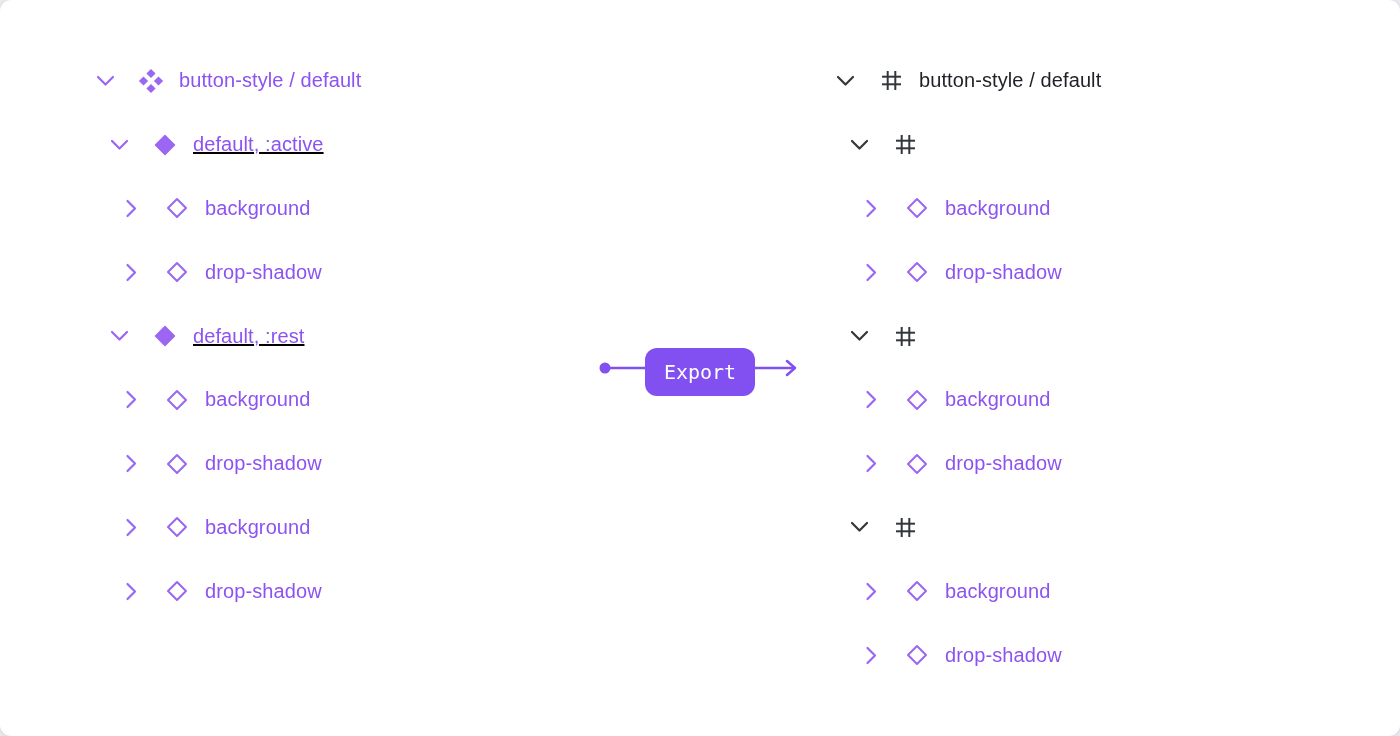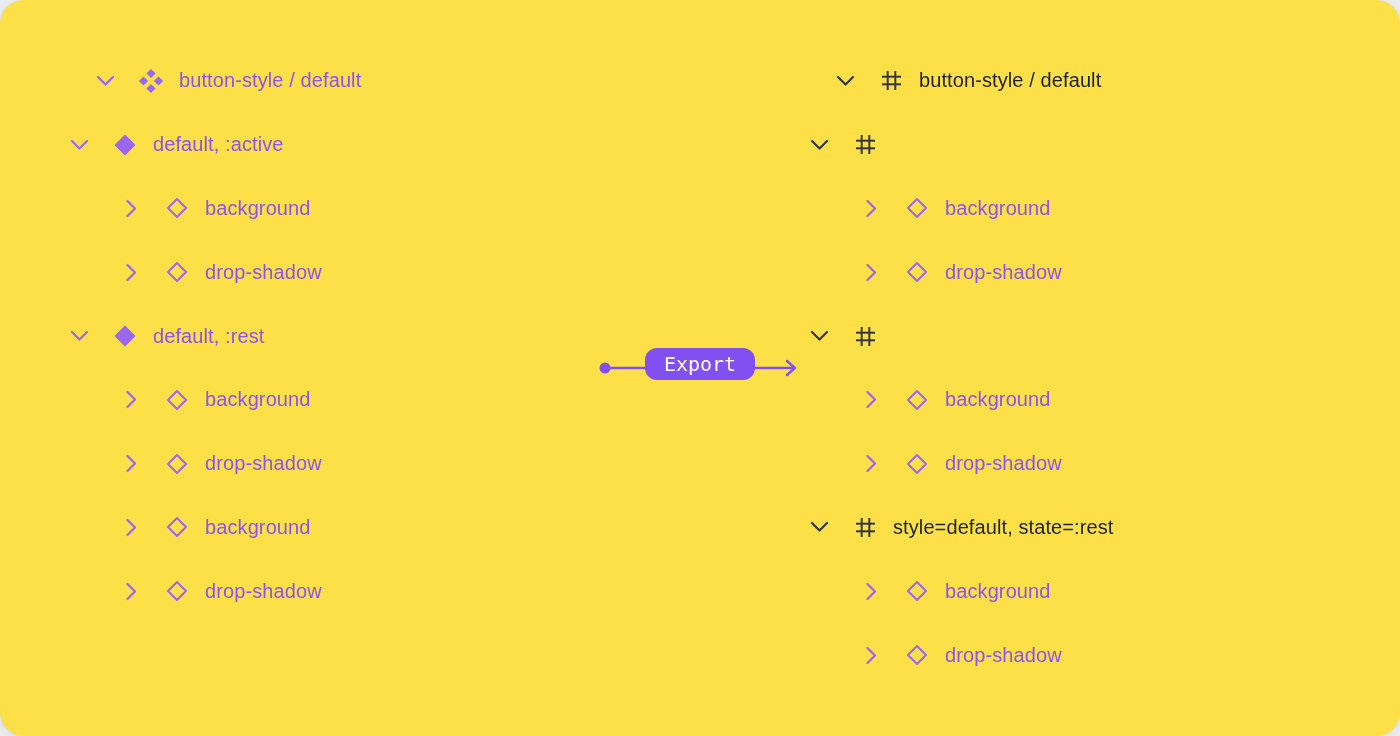--- a/index.html
+++ b/index.html
@@ -4,48 +4,48 @@
 <style>
   html,body{margin:0;padding:0;}
   body{
     width:1400px;height:736px;position:relative;
     background:#e9ebee;
     font-family:"Liberation Sans",sans-serif;
     overflow:hidden;
   }
   .card{
     position:absolute;inset:0;
-    background:#fde047;
-    border-radius:24px;
+    background:#ffffff;
+    border-radius:11px;
     box-shadow:0 0 0 1px rgba(0,0,0,0.03), 0 2px 8px rgba(0,0,0,0.05);
     overflow:hidden;
   }
   .tree{position:absolute;top:49px;}
   #left-tree{left:0;}
   #right-tree{left:740px;}
   .tree-row{height:63.8px;display:flex;align-items:center;}
   .tree-row.level-1{padding-left:94px;}
-  .tree-row.level-2{padding-left:68px;}
+  .tree-row.level-2{padding-left:108px;text-decoration:underline;}
   .tree-row.level-3{padding-left:120px;}
   .chev{
     width:22px;height:22px;flex:0 0 22px;
     display:flex;align-items:center;justify-content:center;
     cursor:pointer;
   }
   .node-icon{
     width:26px;height:26px;flex:0 0 26px;margin-left:22px;
     display:flex;align-items:center;justify-content:center;
   }
   .label{margin-left:15px;font-size:20px;letter-spacing:0.1px;white-space:nowrap;}
   .label.purple{color:#8d53f0;}
   .label.dark{color:#1f2126;}
 
   .connector-svg{position:absolute;left:595px;top:340px;pointer-events:none;}
   .export-btn{
-    position:absolute;left:645px;top:348px;width:110px;height:32px;
+    position:absolute;left:645px;top:348px;width:110px;height:48px;
     border:none;border-radius:12px;
     background:#8250f0;color:#ffffff;
     font-family:"DejaVu Sans Mono","Liberation Mono",monospace;
     font-size:20px;line-height:40px;text-align:center;
     display:flex;align-items:center;justify-content:center;
     cursor:pointer;padding:0;
   }
 </style>
 </head>
 <body>
@@ -287,21 +287,20 @@
           </svg>
         </span>
         <span class="node-icon">
           <svg width="21" height="21" viewBox="0 0 21 21">
             <line x1="1" y1="6.7" x2="20" y2="6.7" stroke="#33363b" stroke-width="2"></line>
             <line x1="1" y1="14.3" x2="20" y2="14.3" stroke="#33363b" stroke-width="2"></line>
             <line x1="6.7" y1="1" x2="6.7" y2="20" stroke="#33363b" stroke-width="2"></line>
             <line x1="14.3" y1="1" x2="14.3" y2="20" stroke="#33363b" stroke-width="2"></line>
           </svg>
         </span>
-        <span class="label dark">style=default, state=:rest</span>
       </div>
       <div class="tree-row level-3">
         <span class="chev">
           <svg width="12" height="19" viewBox="0 0 12 19">
             <path d="M2.5 2 L10 9.5 L2.5 17" fill="none" stroke="#9b66f2" stroke-width="2.2" stroke-linecap="round" stroke-linejoin="round"></path>
           </svg>
         </span>
         <span class="node-icon">
           <svg width="22" height="22" viewBox="0 0 22 22">
             <path fill="none" stroke="#9b66f2" stroke-width="2" stroke-linejoin="round" d="M11 2 L20 11 L11 20 L2 11 Z"></path>

